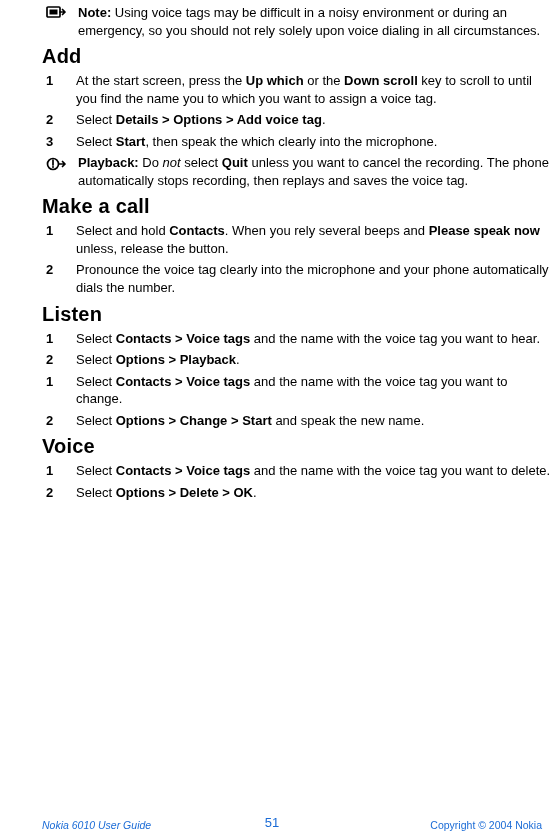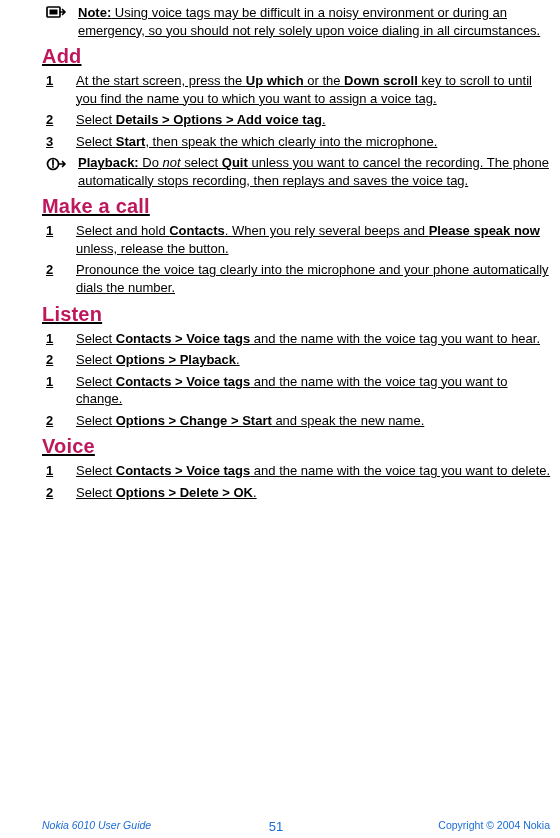--- a/index.html
+++ b/index.html
@@ -12,41 +12,40 @@
     font-size: 13px;
     color: #000;
     line-height: 1.35;
   }
   .page {
     position: relative;
     width: 560px;
     height: 838px;
     box-sizing: border-box;
     padding: 2px 0 0 42px;
-    text-decoration: underline;
   }
   .icon-col {
     width: 30px;
     flex: 0 0 30px;
     display: flex;
     justify-content: center;
     align-items: flex-start;
     padding-top: 2px;
   }
   .note-block, .important-block {
     display: flex;
     margin: 2px 0 4px 0;
   }
   .note-text, .important-text {
     flex: 1;
     padding-left: 6px;
     padding-right: 4px;
   }
   .heading {
-    color: #be185d;
+    color: #000000;
     font-weight: bold;
     font-size: 20px;
     letter-spacing: 0.2px;
     margin: 4px 0 2px 0;
     font-family: "Trebuchet MS", "Helvetica Neue", Arial, sans-serif;
   }
   .step-list {
     margin: 0 0 4px 0;
   }
   .step {
@@ -60,25 +59,25 @@
     text-align: left;
     padding-left: 4px;
   }
   .step-text {
     flex: 1;
     padding-right: 6px;
   }
   .footer {
     position: absolute;
     left: 0;
-    right: 8px;
+    right: 16px;
     bottom: 6px;
     display: flex;
     justify-content: space-between;
-    align-items: flex-start;
+    align-items: flex-end;
     padding: 0 2px 0 42px;
     color: #1a6bd6;
     font-size: 10.5px;
     font-family: "Trebuchet MS", Arial, sans-serif;
   }
   .footer .left { font-style: italic; }
   .footer .center {
     position: absolute;
     left: 50%;
     transform: translateX(-50%);

